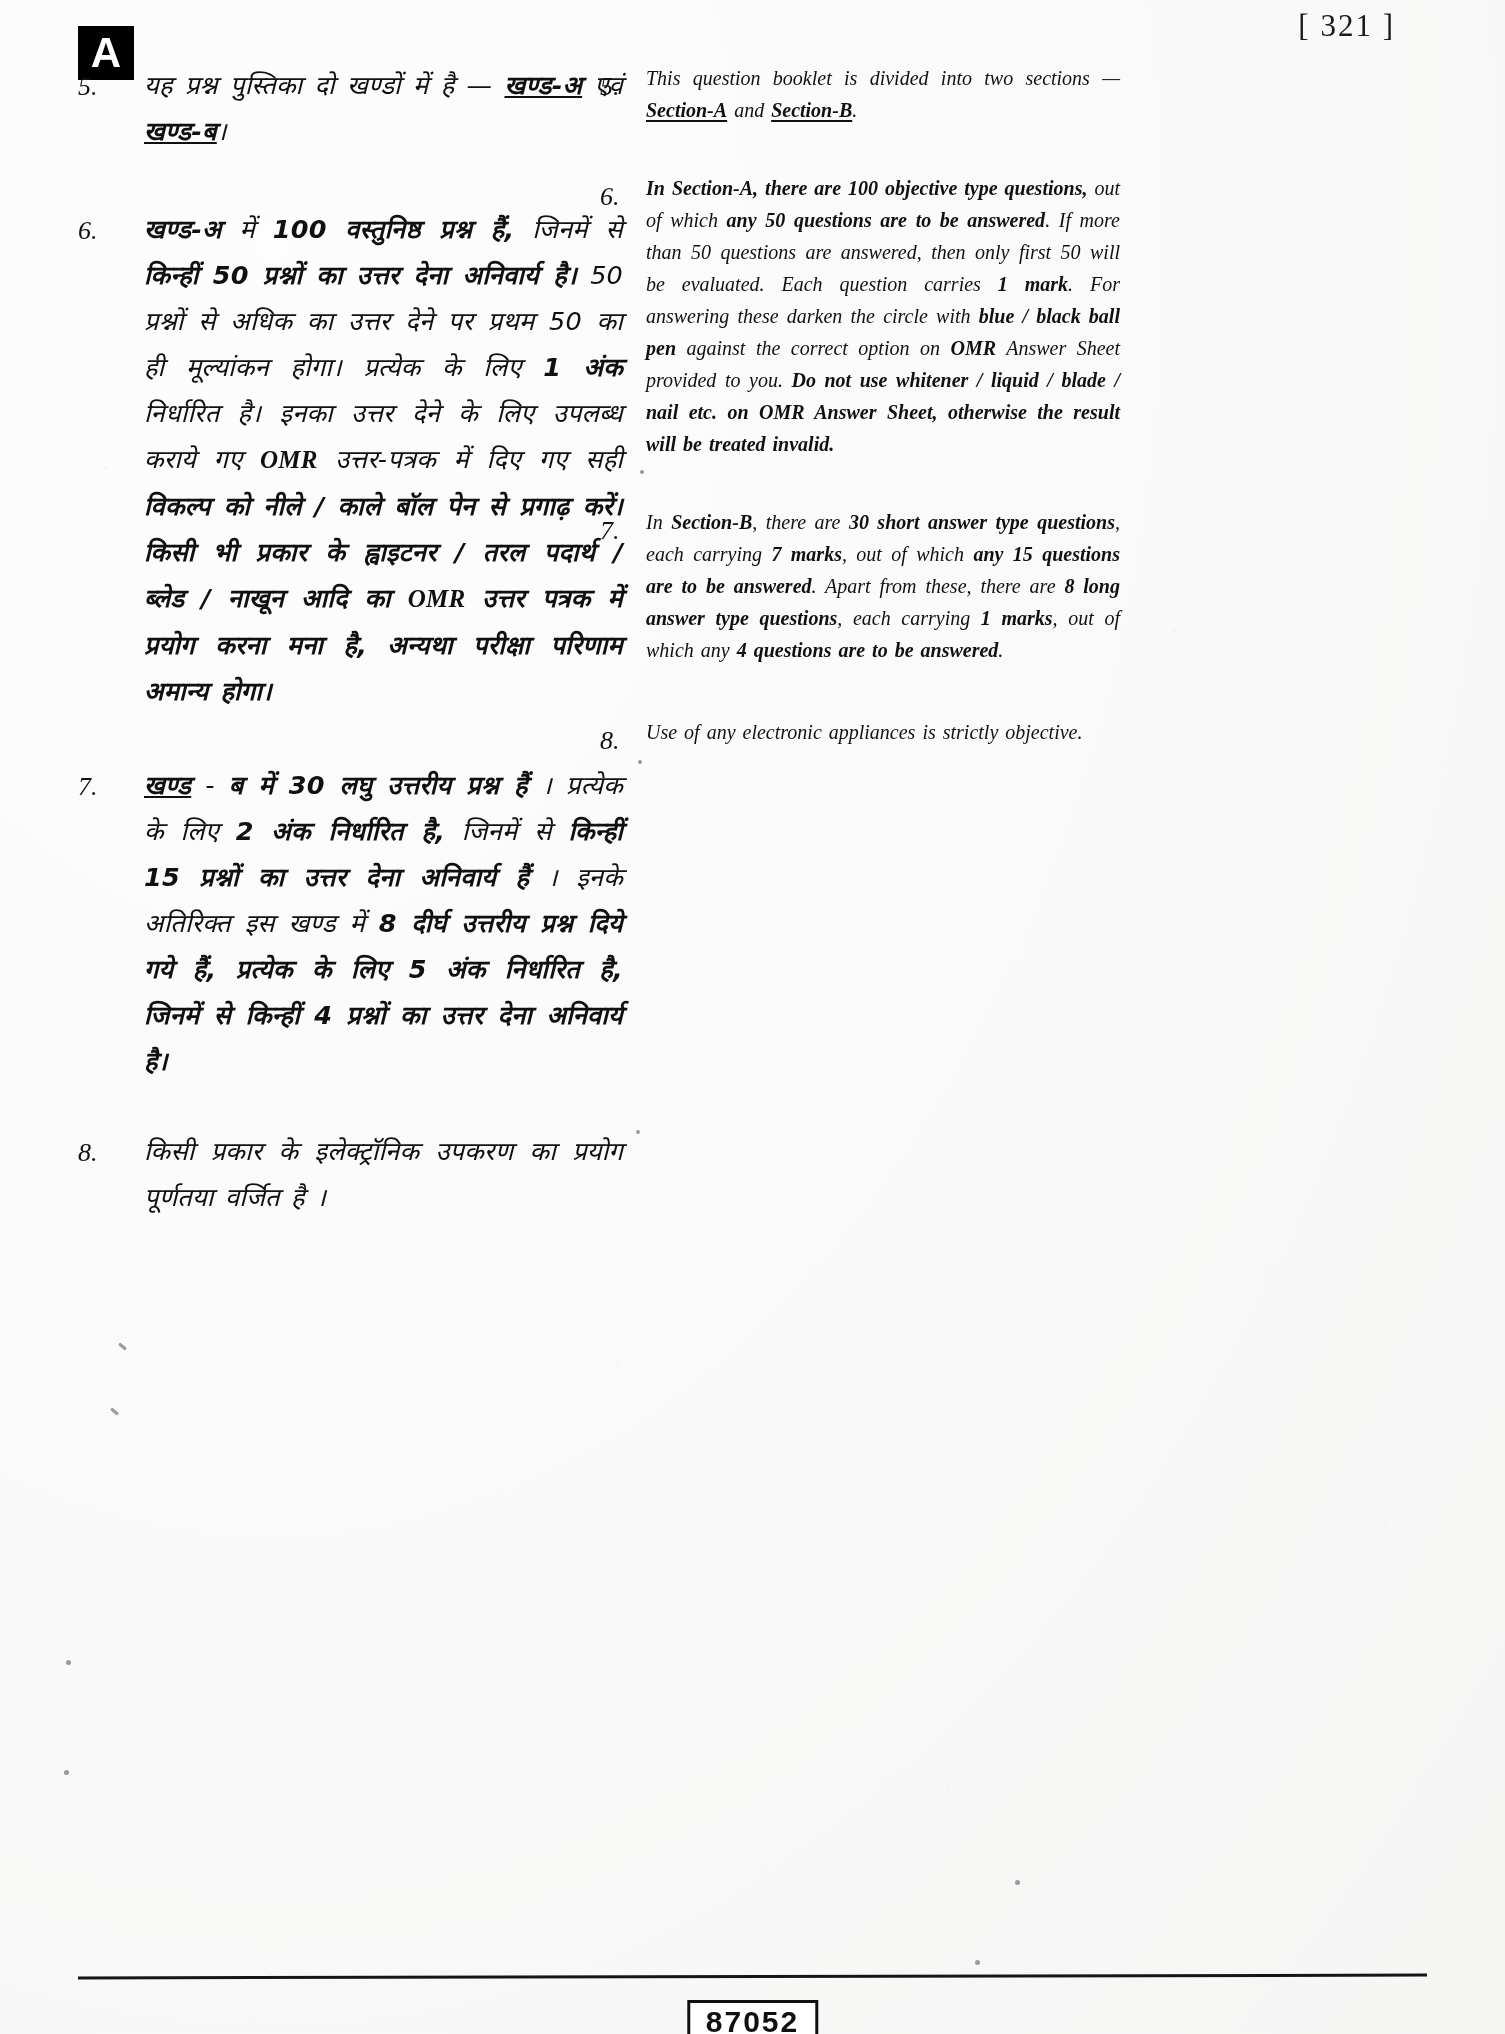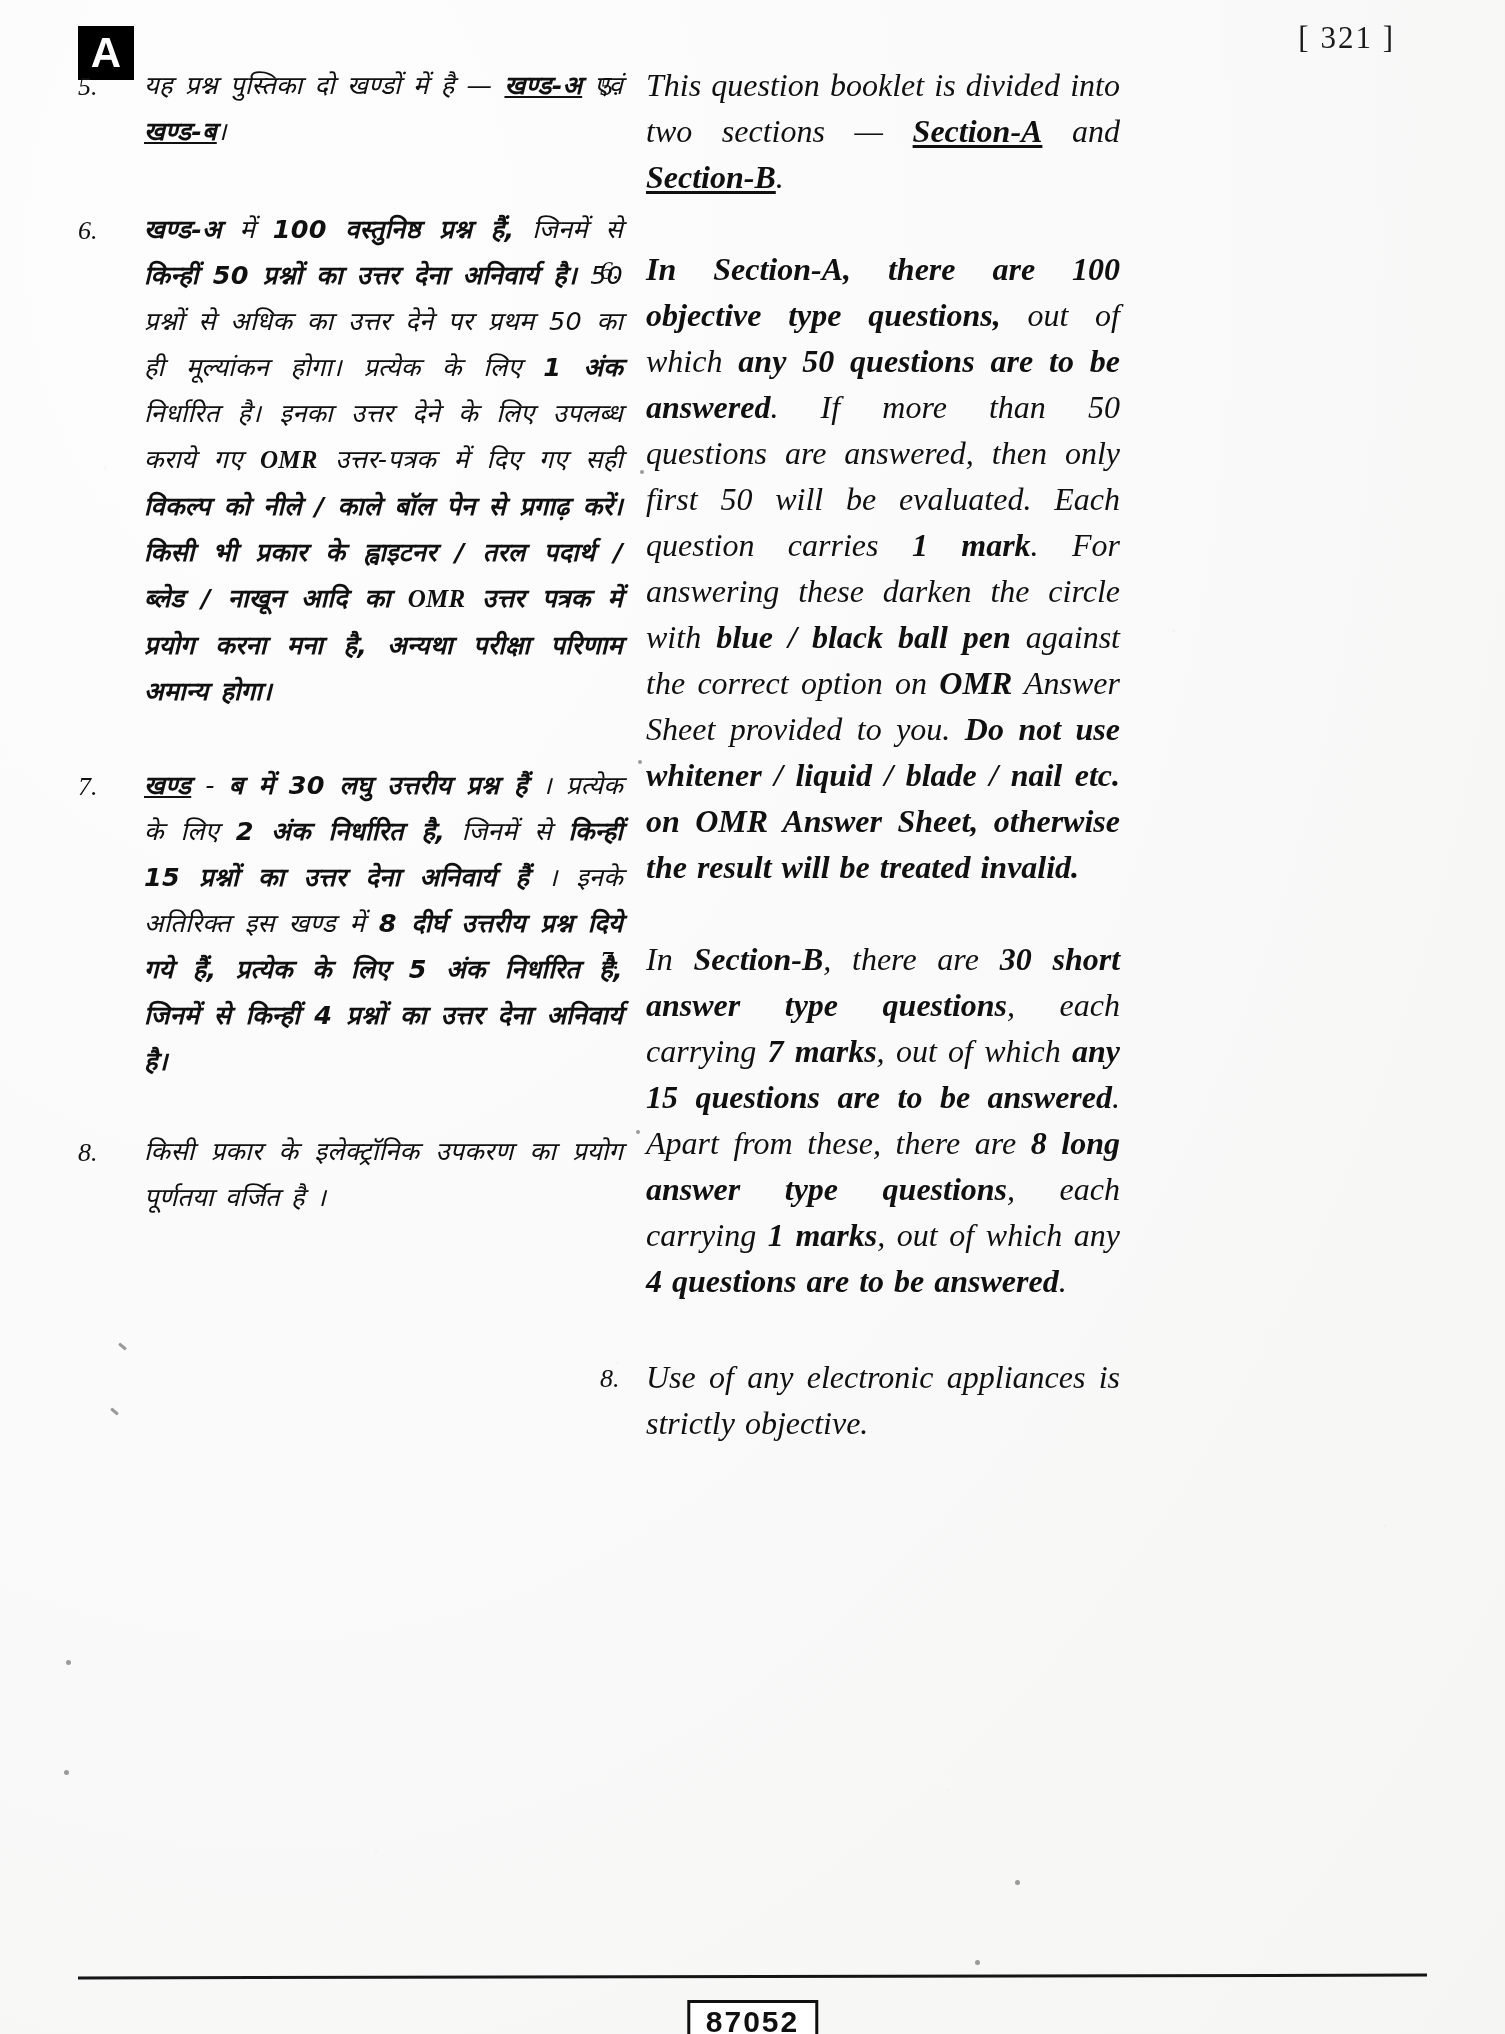--- a/index.html
+++ b/index.html
@@ -33,21 +33,21 @@
       radial-gradient(circle at 41% 67%, rgba(0,0,0,.04) 0 1px, transparent 2px),
       radial-gradient(circle at 78% 31%, rgba(0,0,0,.05) 0 1px, transparent 2px),
       radial-gradient(circle at 63% 88%, rgba(0,0,0,.04) 0 1px, transparent 2px),
       radial-gradient(circle at 25% 91%, rgba(0,0,0,.04) 0 1px, transparent 2px),
       radial-gradient(circle at 92% 75%, rgba(0,0,0,.04) 0 1px, transparent 2px);
   }
 
   
   .page-number {
     position: absolute;
-    top: 20px;
+    top: 8px;
     right: 110px;
     font-family: "Liberation Serif", serif;
     font-size: 31px;
     letter-spacing: 2px;
     color: #1a1a1a;
   }
 
   
   .booklet-badge {
     position: absolute;
@@ -124,22 +124,22 @@
     font-family: "Liberation Serif", serif;
     font-weight: bold;
     font-style: italic;
     font-size: 25px;
   }
 
   
   .en {
     font-family: "Liberation Serif", serif;
     font-style: italic;
-    font-size: 32px;
-    line-height: 46px;
+    font-size: 20px;
+    line-height: 32px;
     text-align: justify;
     text-align-last: left;
     word-spacing: 2px;
   }
   .en b {
     font-weight: bold;
     font-style: italic;
   }
   .en .ul {
     font-weight: bold;

